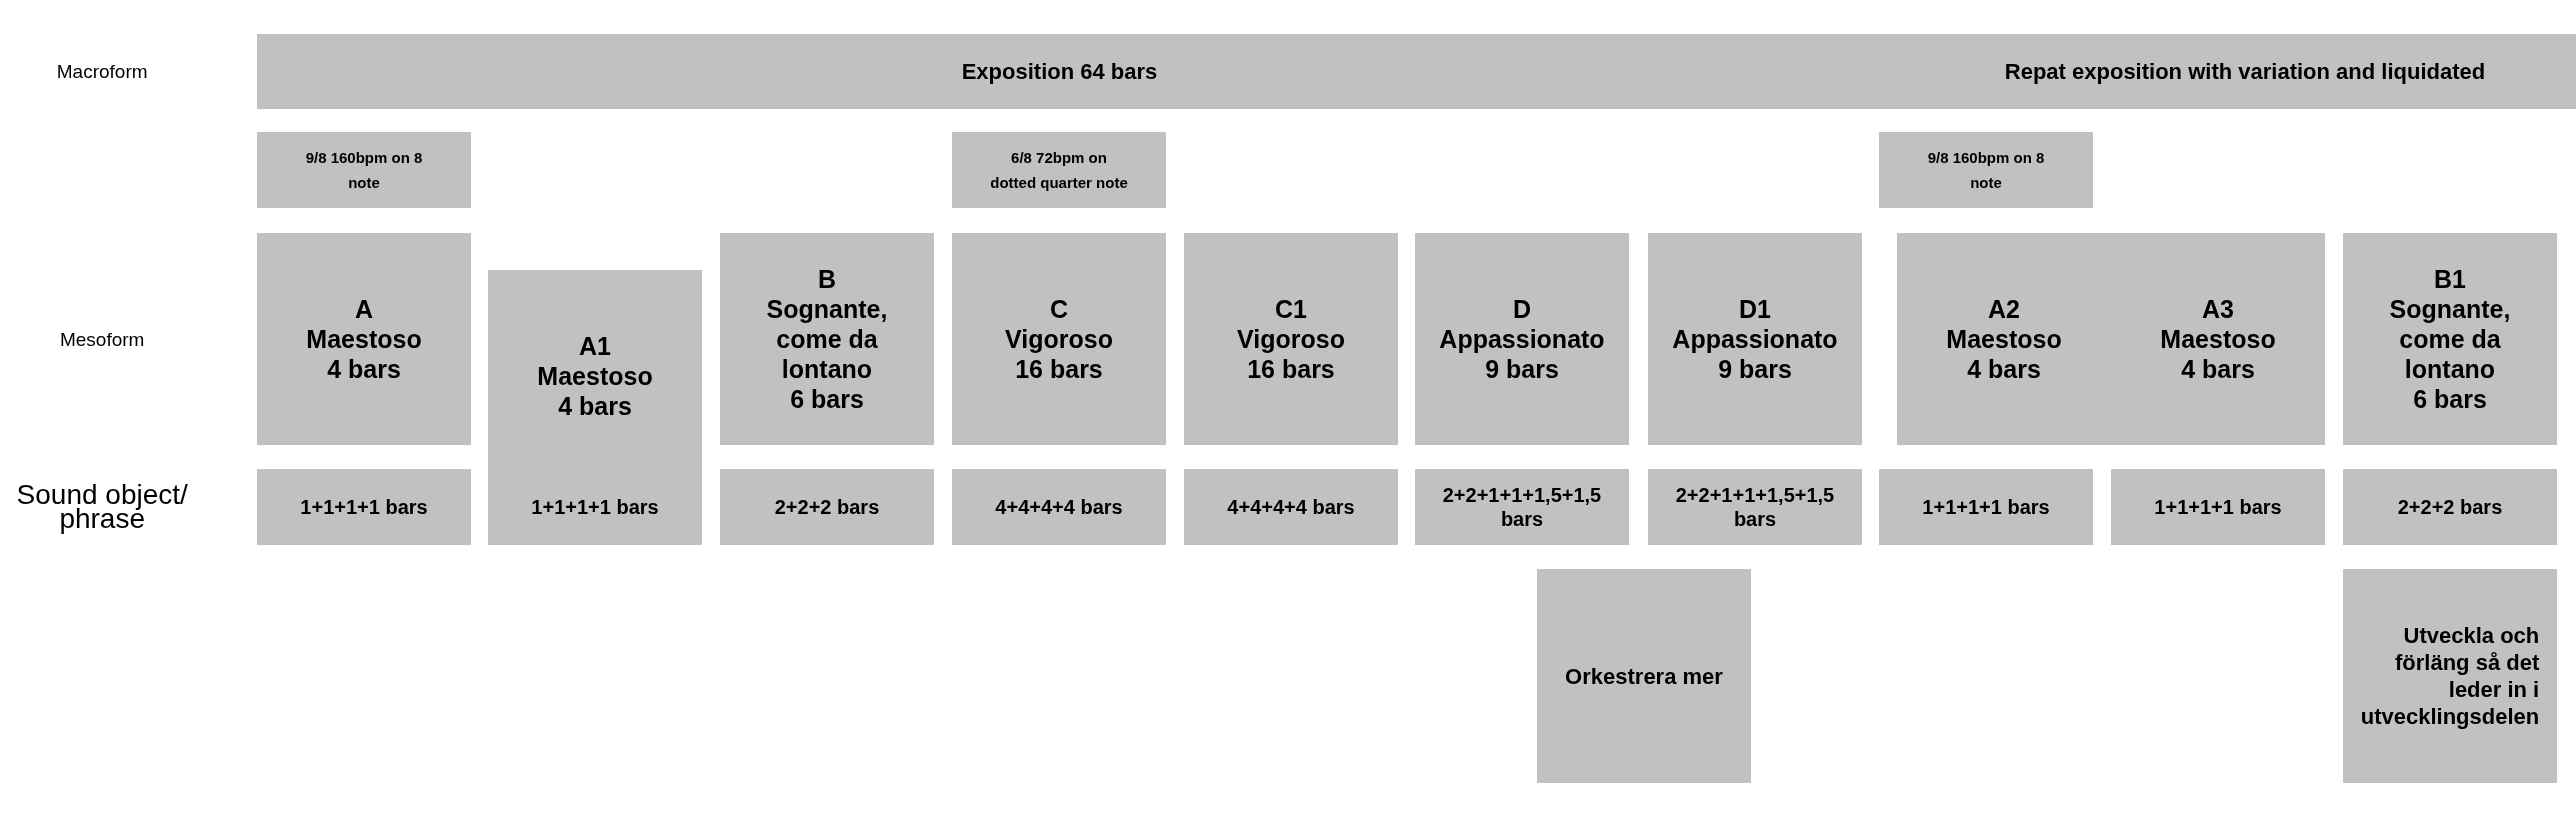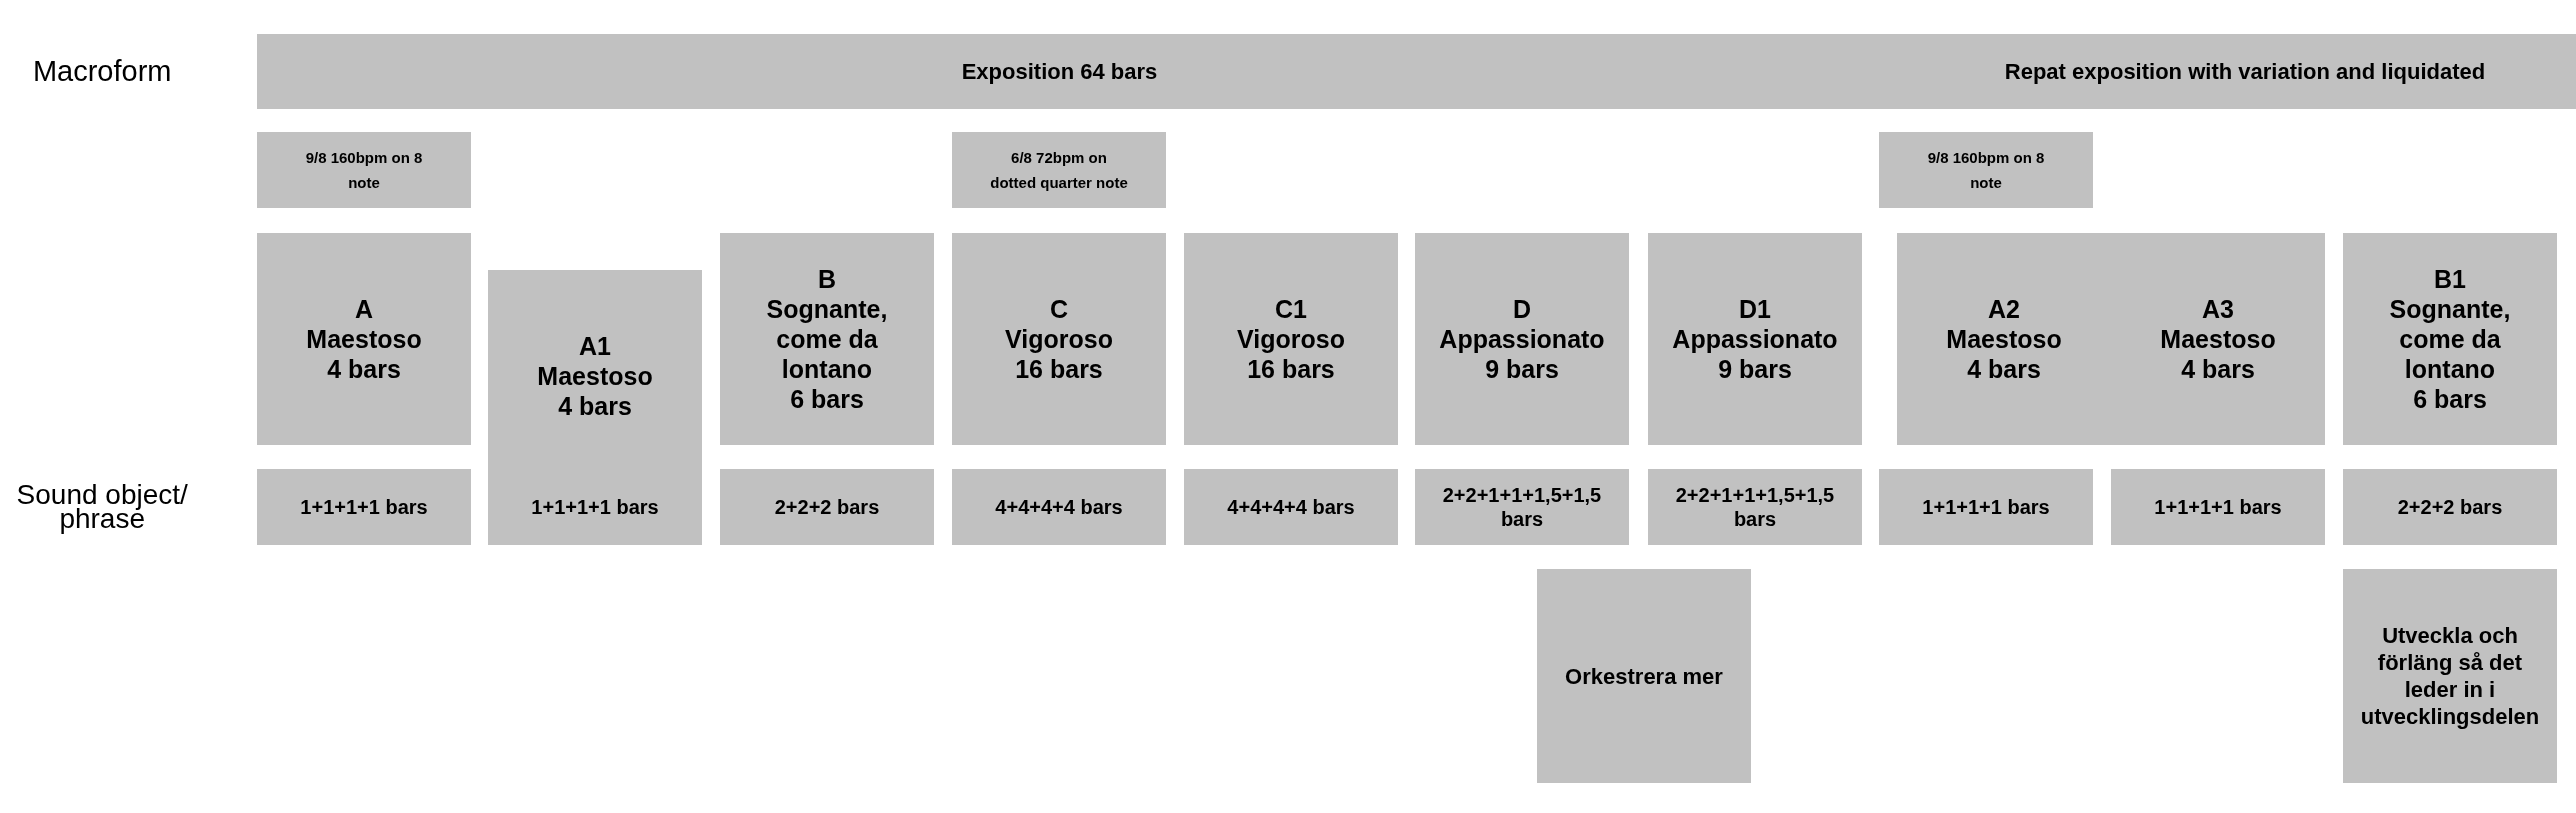--- a/index.html
+++ b/index.html
@@ -34,35 +34,36 @@
   
   .rowlabel {
     position: absolute;
     left: 7.2px;
     width: 190px;
     display: flex;
     align-items: center;
     justify-content: center;
     text-align: center;
     font-weight: 400;
-    font-size: 29px;
+    font-size: 19px;
     line-height: 29px;
     white-space: pre-line;
     color: #000000;
   }
   .rowlabel.l1 { top: 34px;  height: 75px; }
   .rowlabel.l3 { top: 233px; height: 212px; }
   .rowlabel.l4 { top: 469px; height: 76px; font-size: 28px; line-height: 24.4px; }
 </style>
 </head>
 <body>
 
 <div class="canvas">
 
   <div class="rowlabel l1">Macroform</div>
+  <div class="rowlabel l3">Mesoform</div>
   <div class="rowlabel l4">Sound object/
 phrase</div>
 
   <div class="gbox r1" style="left:257px; width:1605px;">Exposition 64 bars</div>
   <div class="gbox r1" style="left:1859px; width:772px;">Repat exposition with variation and liquidated</div>
 
   <div class="gbox r2 col" style="left:257px;">9/8 160bpm on 8
 note</div>
   <div class="gbox r2 col" style="left:952px;">6/8 72bpm on
 dotted quarter note</div>
@@ -111,19 +112,19 @@
   <div class="gbox r4 col" style="left:1184px;">4+4+4+4 bars</div>
   <div class="gbox r4 col" style="left:1415px;">2+2+1+1+1,5+1,5
 bars</div>
   <div class="gbox r4 col" style="left:1648px;">2+2+1+1+1,5+1,5
 bars</div>
   <div class="gbox r4 col" style="left:1879px;">1+1+1+1 bars</div>
   <div class="gbox r4 col" style="left:2111px;">1+1+1+1 bars</div>
   <div class="gbox r4 col" style="left:2343px;">2+2+2 bars</div>
 
   <div class="gbox r5 col" style="left:1537px;">Orkestrera mer</div>
-  <div class="gbox r5 col" style="left:2343px;">Utveckla och
+  <div class="gbox r5 col" style="left:2343px;text-align:right;">Utveckla och
 förläng så det
 leder in i
 utvecklingsdelen</div>
 
 </div>
 
 
 </body></html>

